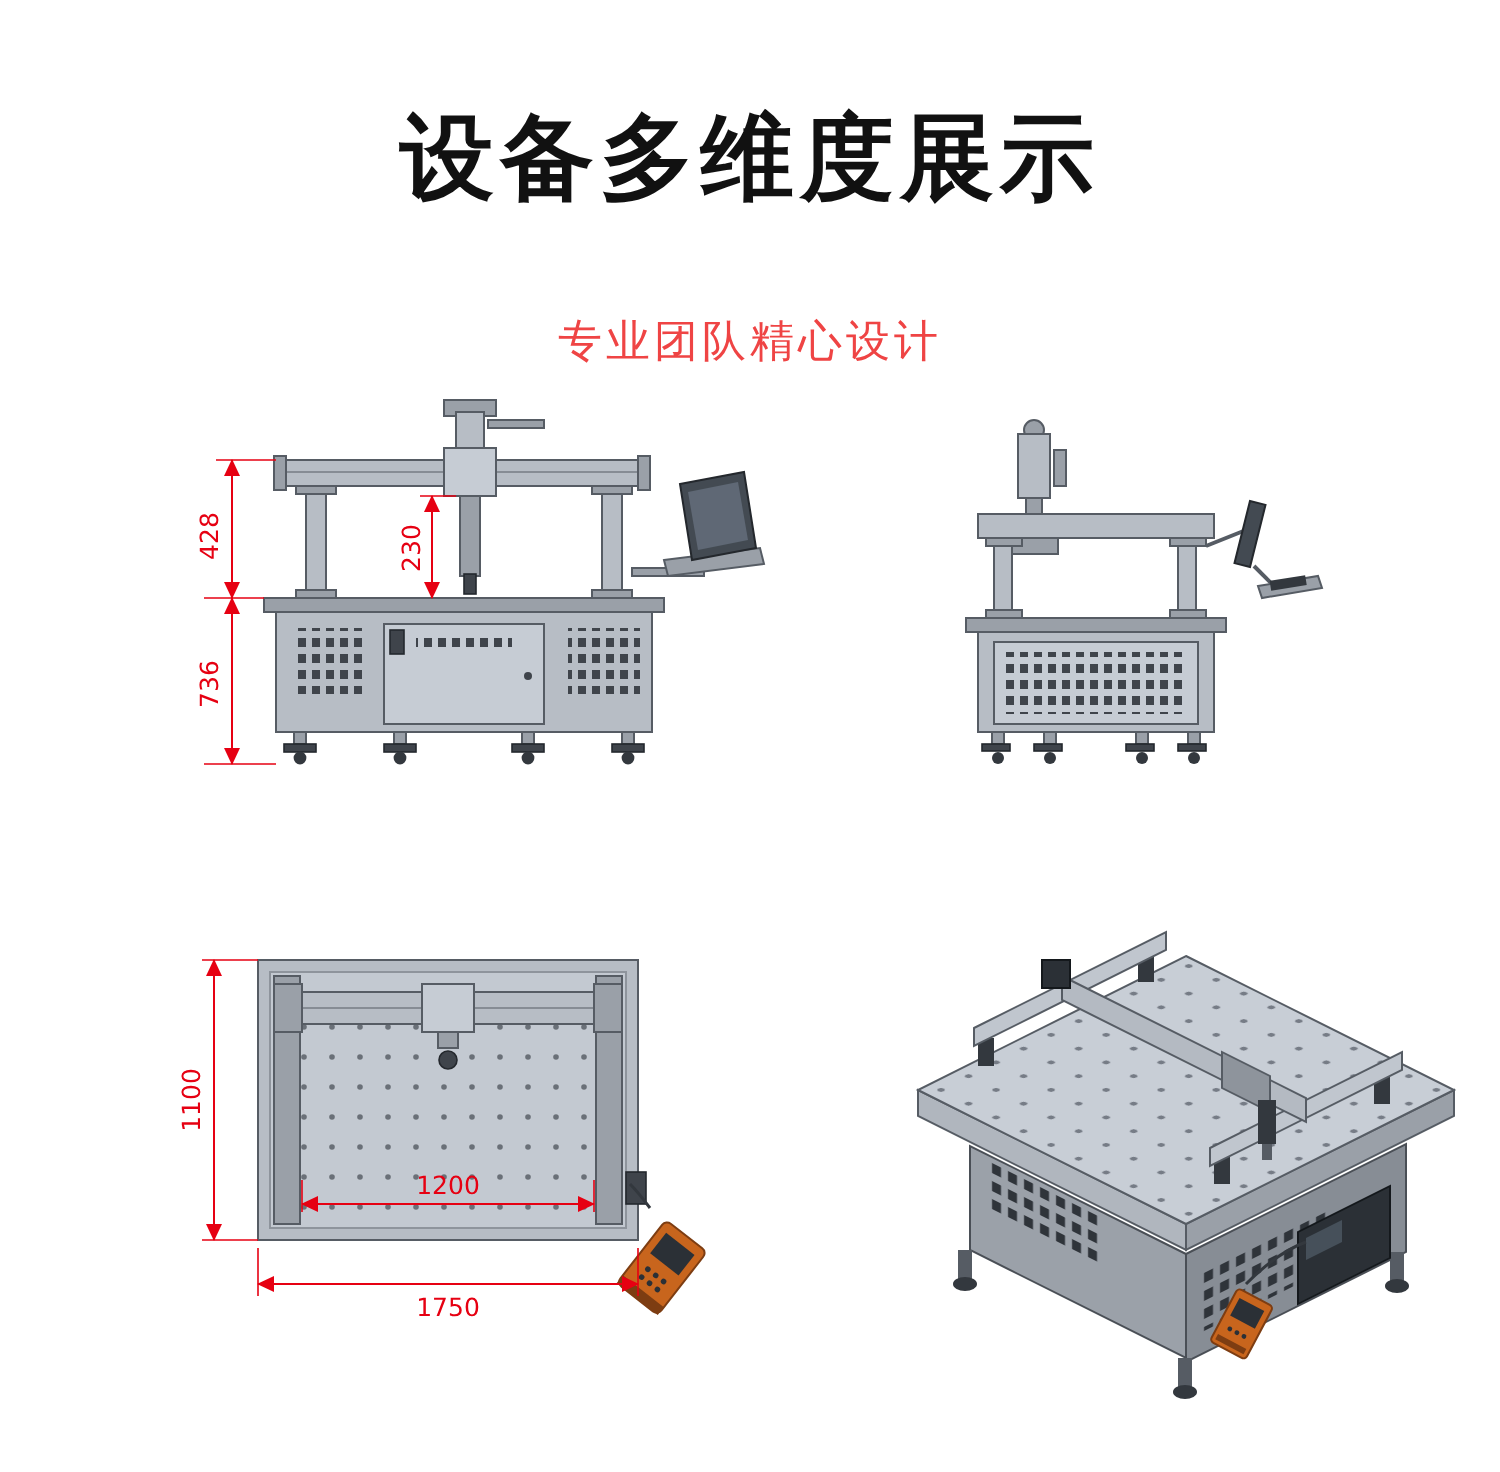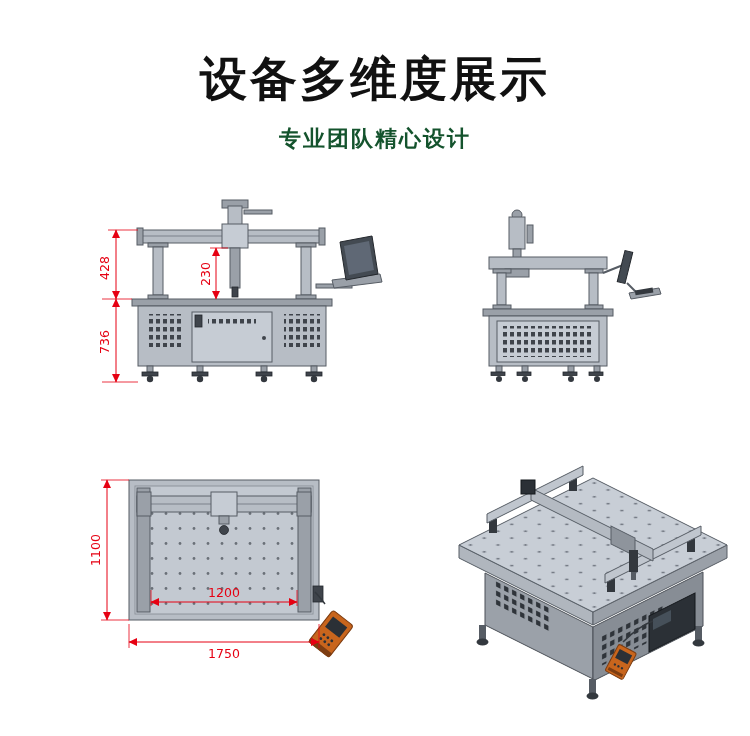--- a/index.html
+++ b/index.html
@@ -6,22 +6,22 @@
   .canvas {
     position:relative; width:750px; height:736px; background:#ffffff;
     overflow:hidden; font-family:"Liberation Sans","DejaVu Sans",sans-serif;border-radius:28px;
   }
   .title {
     position:absolute; top:48px; left:0; width:100%; margin:0;
     text-align:center; font-size:47px; font-weight:900; color:#111111;
     letter-spacing:3px;
   }
   .subtitle {
-    position:absolute; top:124px; left:0; width:100%; margin:0;
-    text-align:center; font-size:22px; font-weight:700; color:#14532d;
+    position:absolute; top:156px; left:0; width:100%; margin:0;
+    text-align:center; font-size:22px; font-weight:400; color:#ef4444;
     letter-spacing:2px;
   }
   .view { position:absolute; }
   .v-front { left:92px;  top:190px; }
   .v-side  { left:453px; top:203px; }
   .v-top   { left:75px;  top:446px; }
   .v-iso   { left:443px; top:428px; }
   svg { display:block; }
 
   .ml  { fill:#b7bdc5; stroke:#565c64; stroke-width:1; }

